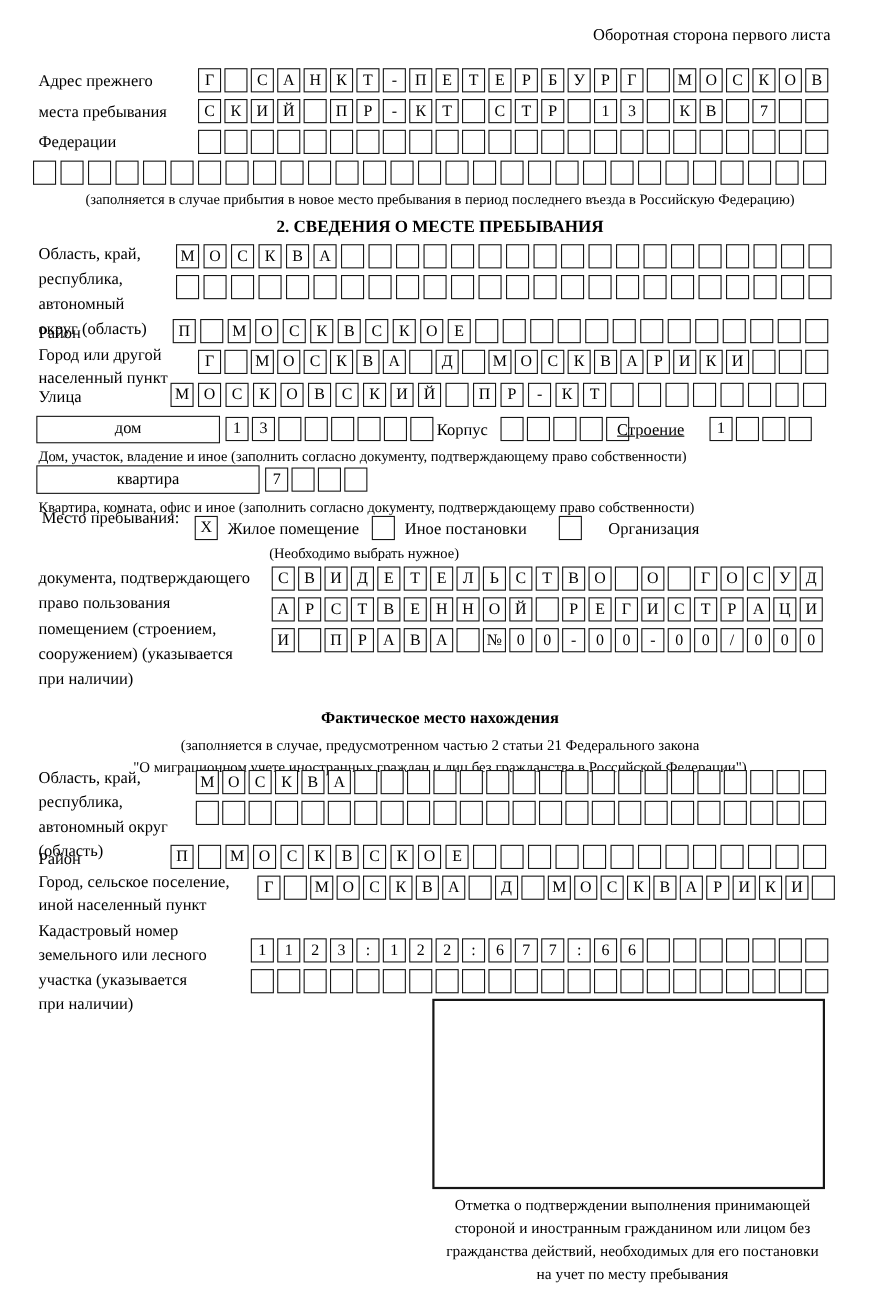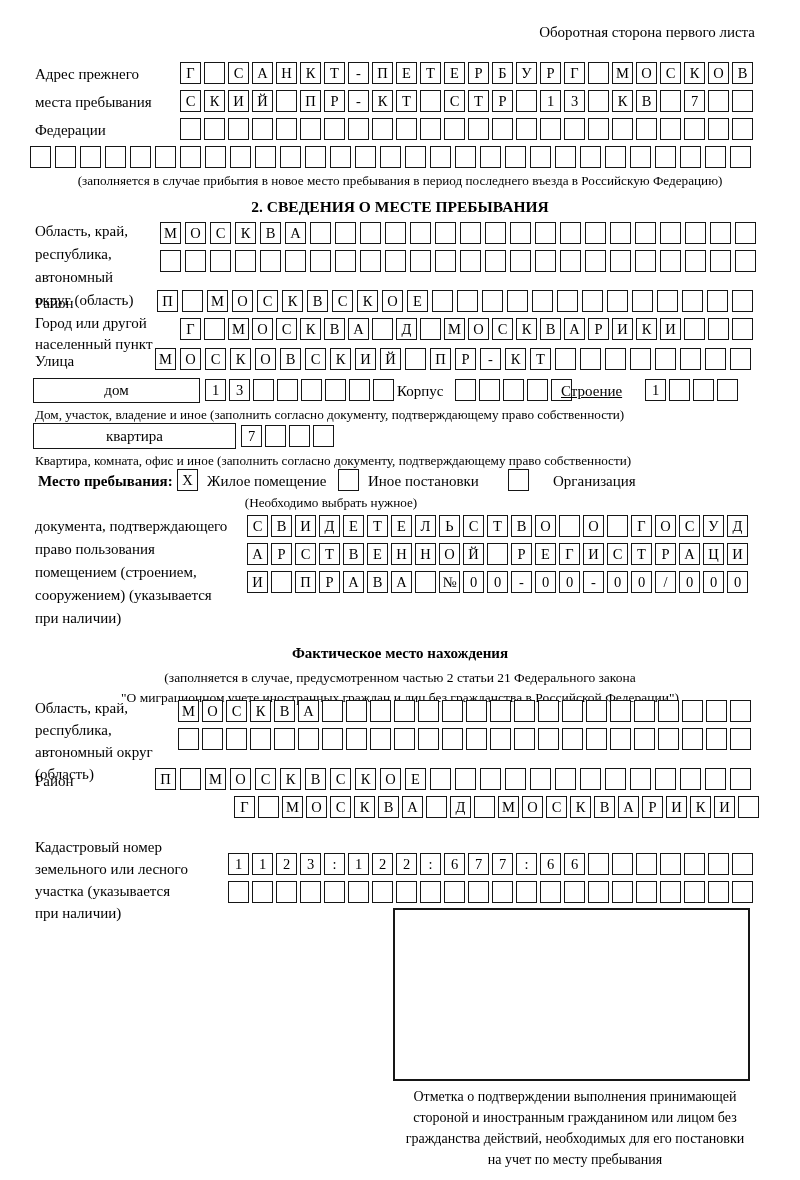--- a/index.html
+++ b/index.html
@@ -321,21 +321,21 @@
 
   <div class="abs bigbox" style="left:33px; top:423px; width:203px; height:26px;">квартира</div>
   <div class="abs row" style="left:241px; top:425px;">
       <span class="cell">7</span>
       <span class="cell"></span>
       <span class="cell"></span>
       <span class="cell"></span>
     </div>
   <div class="abs note" style="left:35px; top:452px;">Квартира, комната, офис и иное (заполнить согласно документу, подтверждающему право собственности)</div>
 
-  <div class="abs lbl" style="left:38px; top:470px;font-weight:bold;">Место пребывания:</div>
+  <div class="abs lbl" style="left:38px; top:460px;">Место пребывания:</div>
   <span class="abs cell" style="left:177px; top:469px;">X</span>
   <div class="abs lbl" style="left:207px; top:470px;">Жилое помещение</div>
   <span class="abs cell" style="left:338px; top:469px;"></span>
   <div class="abs lbl" style="left:368px; top:470px;">Иное постановки</div>
   <span class="abs cell" style="left:508px; top:469px;"></span>
   <div class="abs lbl" style="left:553px; top:470px;">Организация</div>
   <div class="abs note center" style="left:0; top:494px; width:662px;">(Необходимо выбрать нужное)</div>
 
   <div class="abs lbl" style="left:35px; top:515px; line-height:23px;">
       <div>документа, подтверждающего</div>
@@ -500,20 +500,24 @@
       <span class="cell"></span>
       <span class="cell"></span>
       <span class="cell"></span>
       <span class="cell"></span>
       <span class="cell"></span>
       <span class="cell"></span>
       <span class="cell"></span>
       <span class="cell"></span>
     </div>
 
+  <div class="abs lbl" style="left:35px; top:792px; line-height:21px;">
+      <div>Город, сельское поселение,</div>
+      <div>иной населенный пункт</div>
+    </div>
   <div class="abs row" style="left:234px; top:796px;">
       <span class="cell">Г</span>
       <span class="cell"></span>
       <span class="cell">М</span>
       <span class="cell">О</span>
       <span class="cell">С</span>
       <span class="cell">К</span>
       <span class="cell">В</span>
       <span class="cell">А</span>
       <span class="cell"></span>

